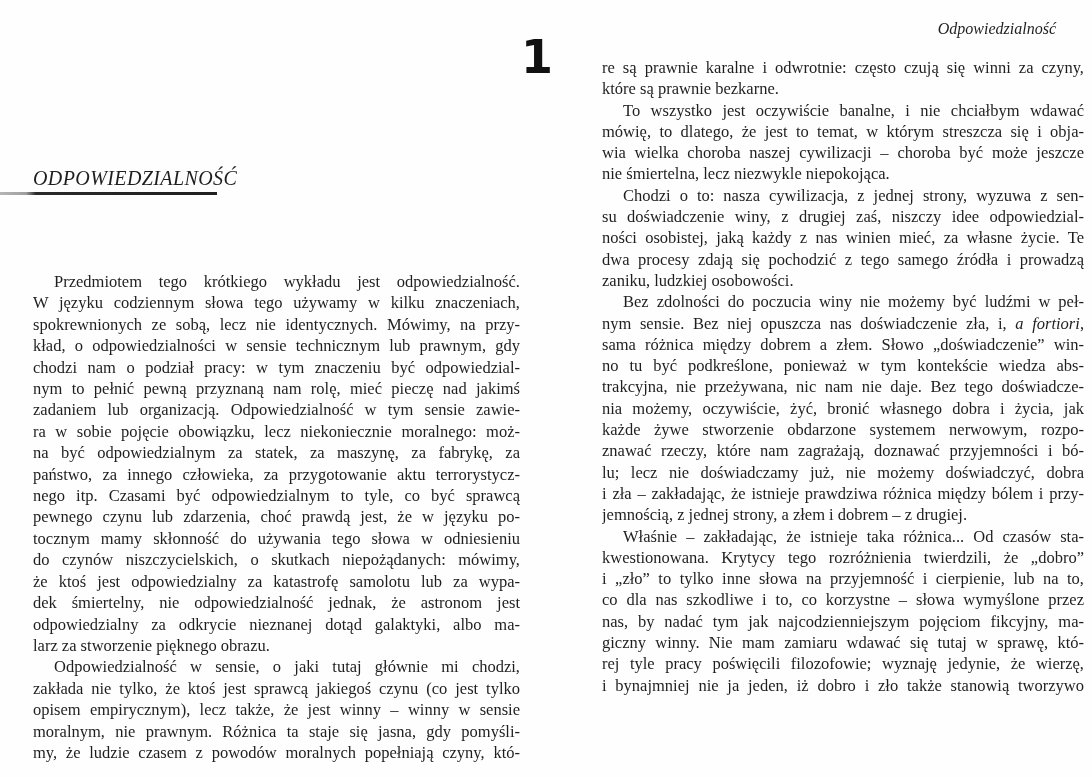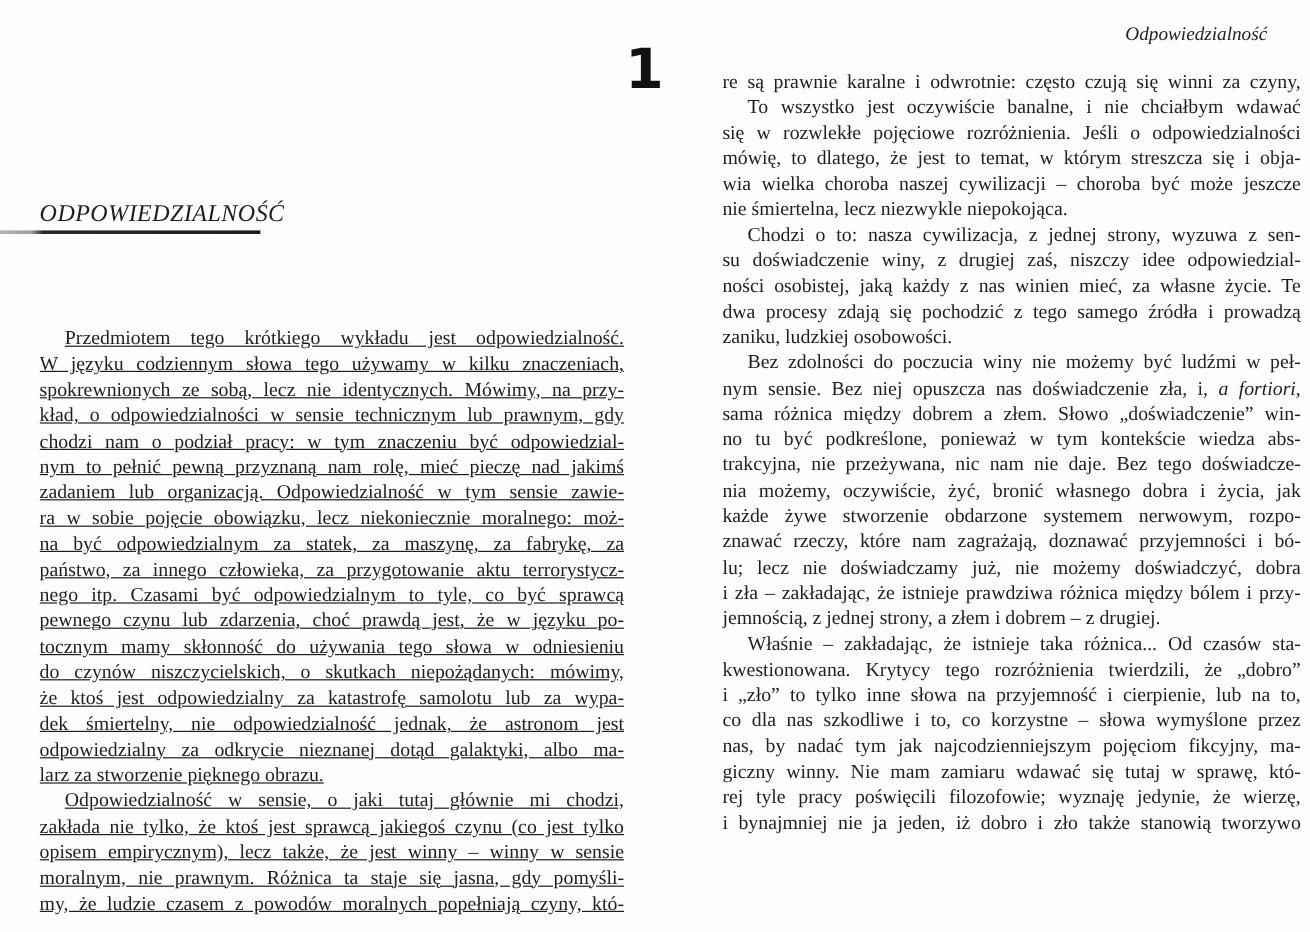--- a/index.html
+++ b/index.html
@@ -18,21 +18,21 @@
     position: absolute; left: 33px; top: 167px;
     font-style: italic; font-size: 20px; letter-spacing: 0.4px;
     white-space: nowrap;
   }
   .title-rule {
     position: absolute; left: 0; top: 192px;
     width: 217px; height: 3px;
     background: linear-gradient(to right, #b5b5b5 0px, #9f9f9f 26px, #2a2a2a 36px, #1f1f1f 100%);
   }
   .text-col { position: absolute; }
-  #left-text  { left: 33px;  top: 271px; width: 487px; font-size: 16.5px; line-height: 21.4px; text-decoration: underline; }
+  #left-text  { left: 33px;  top: 271px; width: 487px; font-size: 16.5px; line-height: 21.4px; }
   #right-text { left: 602px; top: 57px;  width: 482px; font-size: 16.5px; line-height: 21.3px; }
 
   
   .running-header {
     position: absolute; top: 20px; right: 36px;
     font-style: italic; font-size: 16px;
     white-space: nowrap;
   }
   
   .page-marker {
@@ -91,24 +91,24 @@
       </div>
     </div>
 
   <div class="page-marker">1</div>
 
   <div class="running-header">Odpowiedzialność</div>
 
   <div class="text-col" id="right-text">
       <div class="para">
         <div class="line" style="">re są prawnie karalne i odwrotnie: często czują się winni za czyny,</div>
+        <div class="line end" style="">które są prawnie bezkarne.</div>
       </div>
       <div class="para">
         <div class="line indent" style="">To wszystko jest oczywiście banalne, i nie chciałbym wdawać</div>
-        <div class="line" style="">się w rozwlekłe pojęciowe rozróżnienia. Jeśli o odpowiedzialności</div>
         <div class="line" style="">mówię, to dlatego, że jest to temat, w którym streszcza się i obja-</div>
         <div class="line" style="">wia wielka choroba naszej cywilizacji – choroba być może jeszcze</div>
         <div class="line end" style="">nie śmiertelna, lecz niezwykle niepokojąca.</div>
       </div>
       <div class="para">
         <div class="line indent" style="">Chodzi o to: nasza cywilizacja, z jednej strony, wyzuwa z sen-</div>
         <div class="line" style="">su doświadczenie winy, z drugiej zaś, niszczy idee odpowiedzial-</div>
         <div class="line" style="">ności osobistej, jaką każdy z nas winien mieć, za własne życie. Te</div>
         <div class="line" style="">dwa procesy zdają się pochodzić z tego samego źródła i prowadzą</div>
         <div class="line end" style="">zaniku, ludzkiej osobowości.</div>

